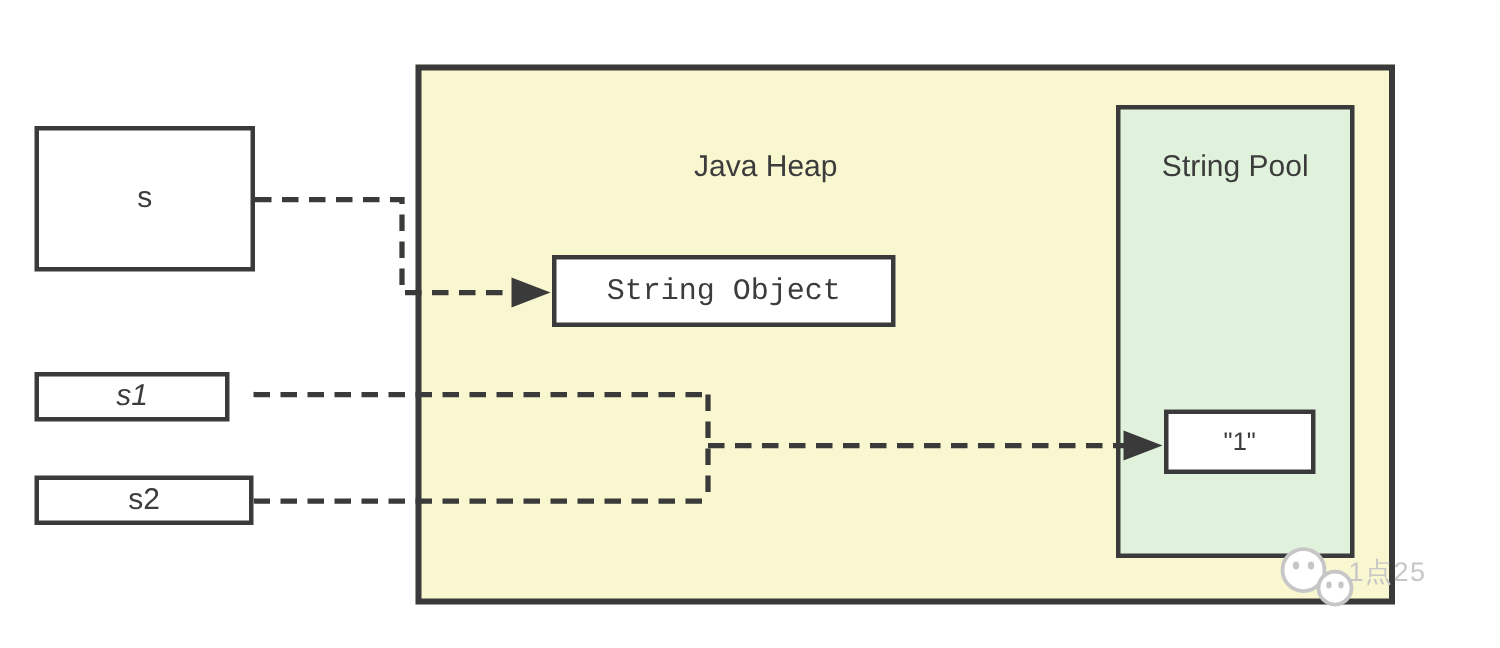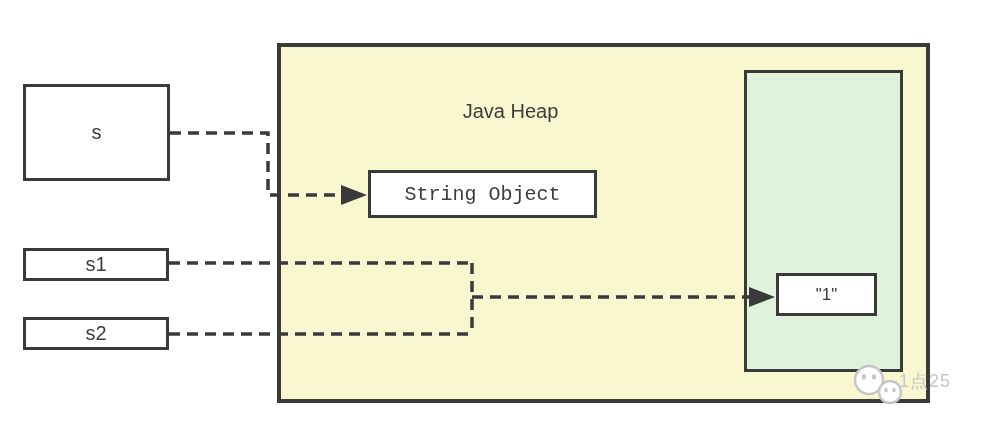--- a/index.html
+++ b/index.html
@@ -13,40 +13,41 @@
   .region-title{position:absolute;font-size:20px;color:#3c3c3c;text-align:center;line-height:24px;}
   .heap-title{left:277px;top:99px;width:467px;}
   .pool-title{left:744px;top:99px;width:159px;}
   .node{
     position:absolute;box-sizing:border-box;background:#ffffff;border:3.5px solid #3a3a3a;
     display:flex;align-items:center;justify-content:center;font-size:20px;color:#3c3c3c;
   }
   .node-string-object{left:368px;top:170px;width:229px;height:48px;font-family:Liberation Mono, monospace;}
   .node-literal{left:776px;top:273px;width:101px;height:43px;font-size:17px;}
   .node-var-s{left:23px;top:84px;width:147px;height:97px;}
-  .node-var-s1{left:23px;top:248px;width:146px;height:33px;}
+  .node-var-s1{left:23px;top:248px;width:130px;height:33px;font-style:italic;}
   .node-var-s2{left:23px;top:317px;width:146px;height:33px;text-align:right;}
   svg.overlay{position:absolute;left:0;top:0;width:1000px;height:432px;pointer-events:none;}
   .conn{fill:none;stroke:#3a3a3a;stroke-width:3.5;stroke-dasharray:11 7;}
   .arrowhead{fill:#3a3a3a;stroke:none;}
   .wm-eye{fill:#c6c6c6;stroke:none;}
   .watermark-text{
     position:absolute;left:899px;top:369px;font-size:18px;color:#c7c7c7;
     letter-spacing:1px;white-space:nowrap;
   }
 </style>
 </head>
 <body>
 
 <div class="canvas">
 
   <div class="region heap"></div>
   <div class="region pool"></div>
 
   <div class="region-title heap-title">Java Heap</div>
+  <div class="region-title pool-title">String Pool</div>
 
   <svg class="overlay" viewBox="0 0 1000 432">
 
     <path class="conn" d="M 170 133 H 268 V 195 H 343"></path>
     <polygon class="arrowhead" points="367,195 341,185 341,205"></polygon>
 
     <path class="conn" d="M 169 263 H 472"></path>
     <path class="conn" d="M 169 334 H 472"></path>
     <path class="conn" d="M 472 263 V 334"></path>
 

